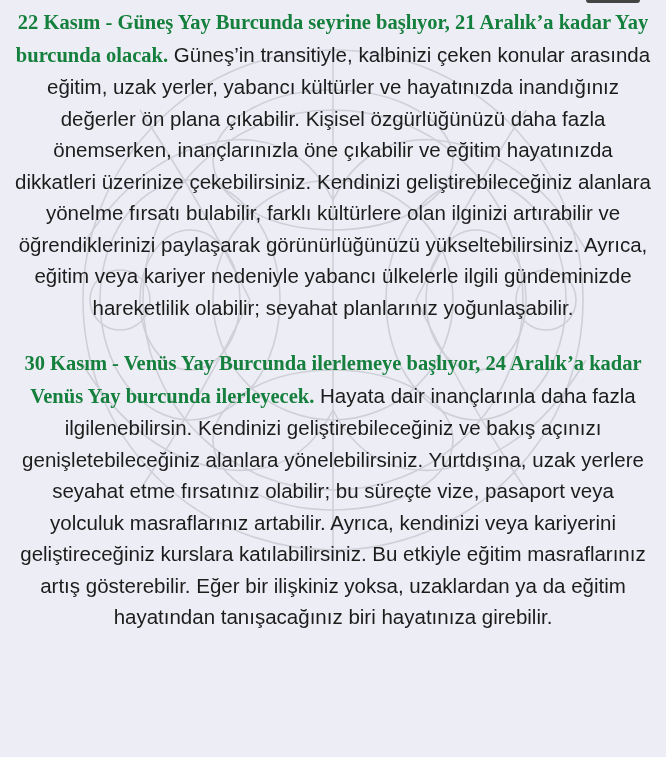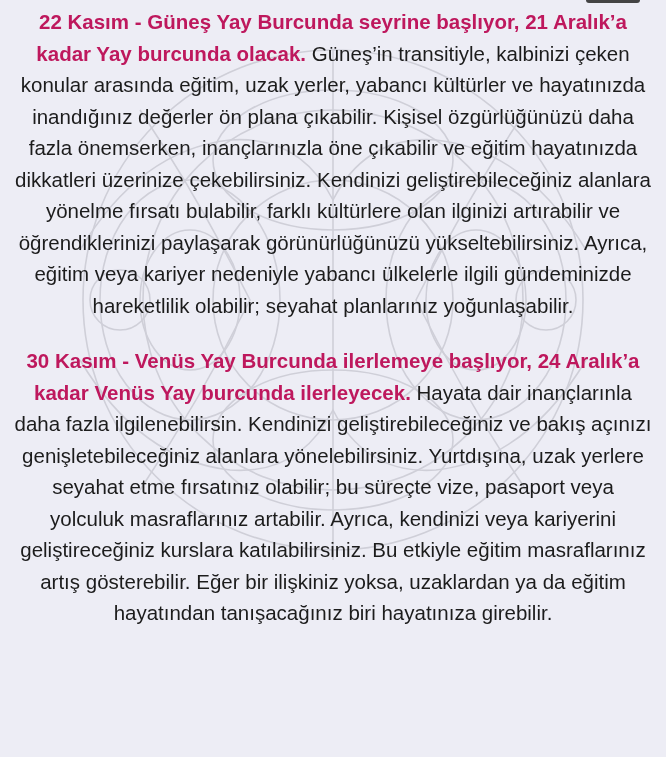--- a/index.html
+++ b/index.html
@@ -15,21 +15,21 @@
     pointer-events: none; z-index: 0;
   }
   .content {
     position: relative; z-index: 1;
     padding: 6px 14px 0 14px;
     text-align: center;
     font-size: 20.5px;
     line-height: 31.5px;
   }
   .para { margin: 0 0 24px 0; }
-  .para b { font-weight: bold; color: #be185d; }
+  .para b { font-weight: bold; color: #15803d; font-family: Liberation Serif, serif; }
   .topbar {
     position: absolute; top: 0; left: 586px; width: 54px; height: 3px;
     background: #444; border-radius: 0 0 3px 3px; z-index: 2;
   }
 </style>
 </head>
 <body>
 
 <div class="topbar"></div>
 

